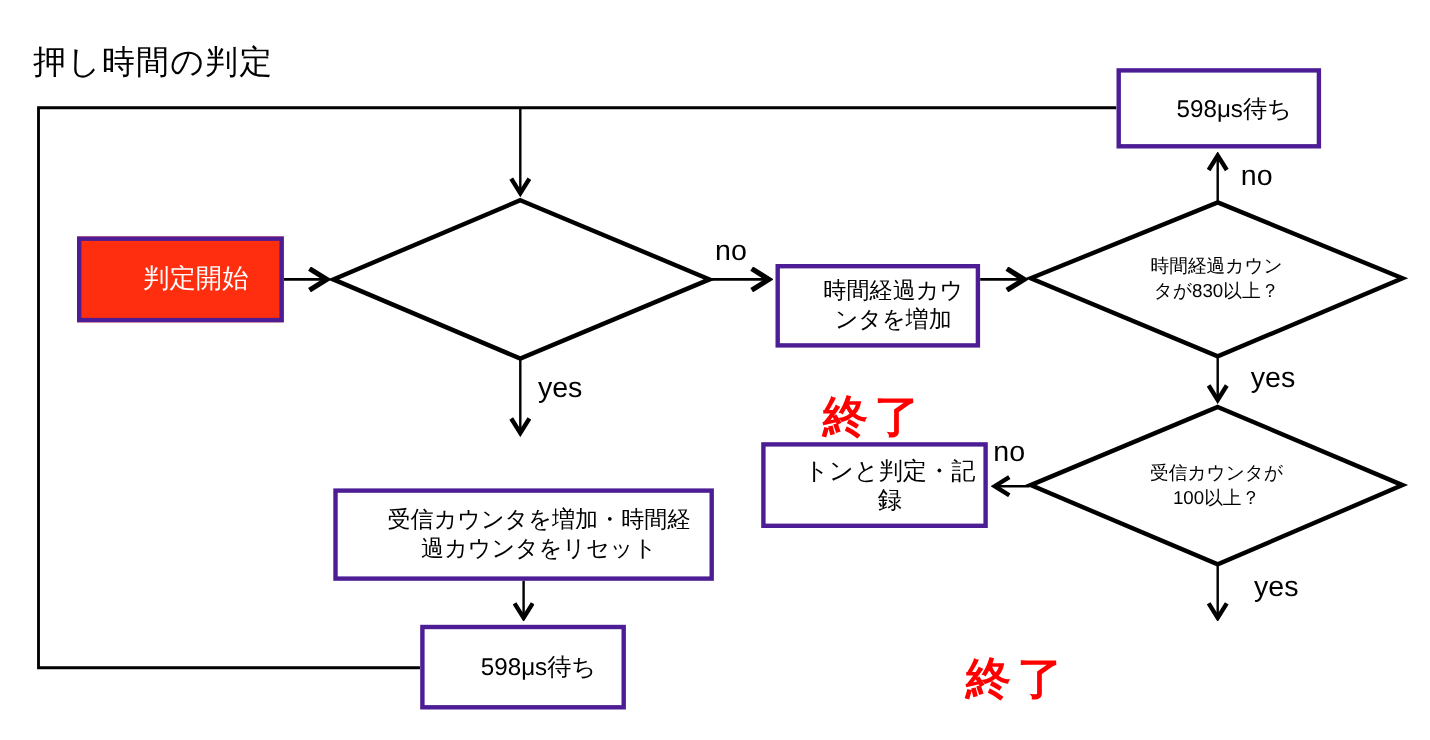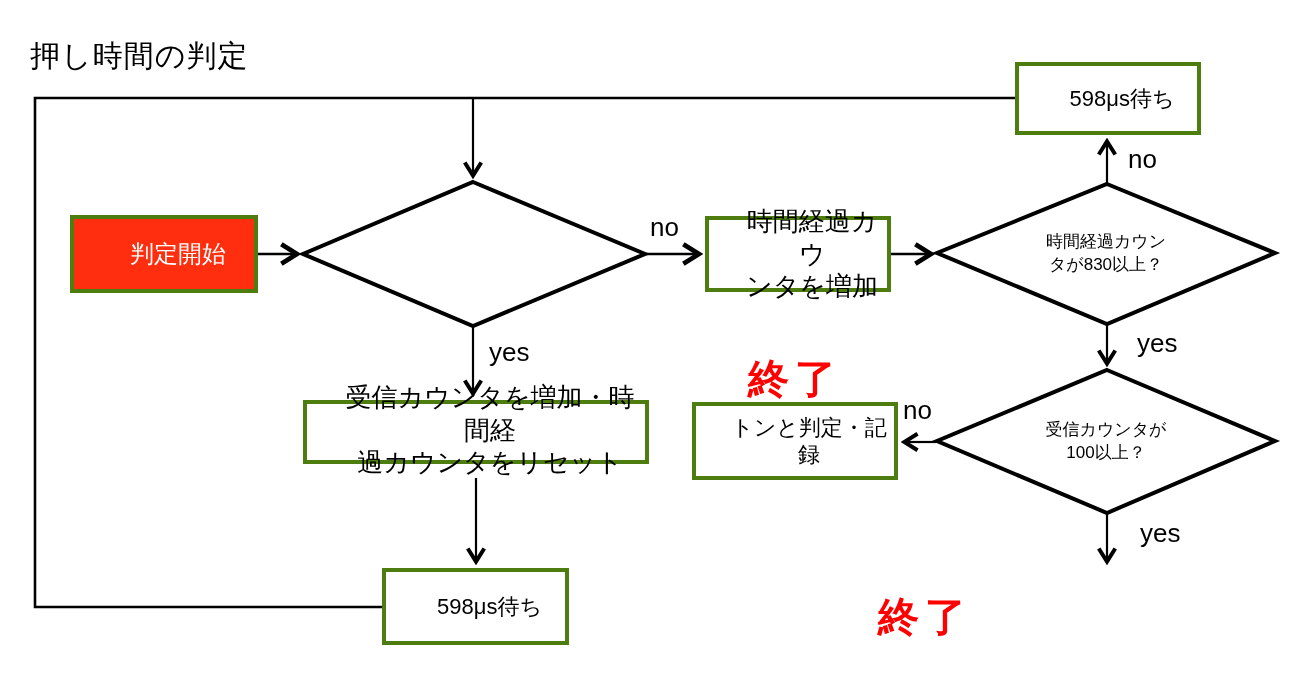--- a/index.html
+++ b/index.html
@@ -6,31 +6,31 @@
     --accent:#ff2e0f;
     --end-color:#ff0000;
     --line:#000000;
   }
   html,body{margin:0;padding:0;background:#ffffff;}
   body{width:1300px;height:673px;overflow:hidden;
        font-family:"Liberation Sans","DejaVu Sans",sans-serif;color:#000;}
   .stage{position:relative;width:1300px;height:673px;background:#fff;}
   .stage svg{position:absolute;left:0;top:0;}
   .title{position:absolute;left:30px;top:36px;font-size:30px;letter-spacing:1px;}
-  .node{position:absolute;box-sizing:border-box;background:#fff;border:4px solid #4d7c0f;
+  .node{position:absolute;box-sizing:border-box;background:#fff;border:4px solid #4c1d95;
         display:flex;align-items:center;justify-content:center;text-align:center;
         font-size:22px;line-height:1.25;white-space:pre-line;padding-left:28px;}
   .node.red{background:var(--accent);color:#ffffff;font-size:24px;}
   .dlabel{position:absolute;display:flex;align-items:center;justify-content:center;
           text-align:center;white-space:pre-line;pointer-events:none;}
   .dlabel.big{font-size:22px;}
   .dlabel.small{font-size:17px;line-height:1.35;}
   .edge-label{position:absolute;font-size:26px;}
   .end-label{position:absolute;font-size:41px;font-weight:bold;color:var(--end-color);letter-spacing:6px;}
-  .small-text{font-size:26px;}
+  .small-text{font-size:21px;margin-top:24px;}
 </style>
 </head>
 <body>
 
 <div class="stage">
 
   <svg width="1300" height="673" viewBox="0 0 1300 673">
     <defs>
       <marker id="arrow" viewBox="0 0 12 12" refX="9" refY="6" markerWidth="9" markerHeight="9" orient="auto-start-reverse">
         <path d="M2 1 L10 6 L2 11" fill="none" stroke="#000" stroke-width="2.4"></path>
@@ -66,21 +66,21 @@
 
   <div class="title">押し時間の判定</div>
 
   <div class="node red" style="left:70px;top:215px;width:188px;height:78px;">判定開始</div>
 
   <div class="node small-text" style="left:705px;top:216px;width:186px;height:76px;">時間経過カウ
 ンタを増加</div>
 
   <div class="node" style="left:1015px;top:62px;width:186px;height:73px;">598μs待ち</div>
 
-  <div class="node small-text" style="left:303px;top:400px;width:346px;height:64px;font-family:Liberation Mono, monospace;">受信カウンタを増加・時間経
+  <div class="node small-text" style="left:303px;top:420px;width:346px;height:84px;">受信カウンタを増加・時間経
 過カウンタをリセット</div>
 
   <div class="node" style="left:382px;top:568px;width:187px;height:77px;">598μs待ち</div>
 
   <div class="node" style="left:692px;top:402px;width:206px;height:78px;">トンと判定・記録</div>
 
 
 
   <div class="dlabel small" style="left:937px;top:184px;width:338px;height:140px;">時間経過カウン
 タが830以上？</div>

